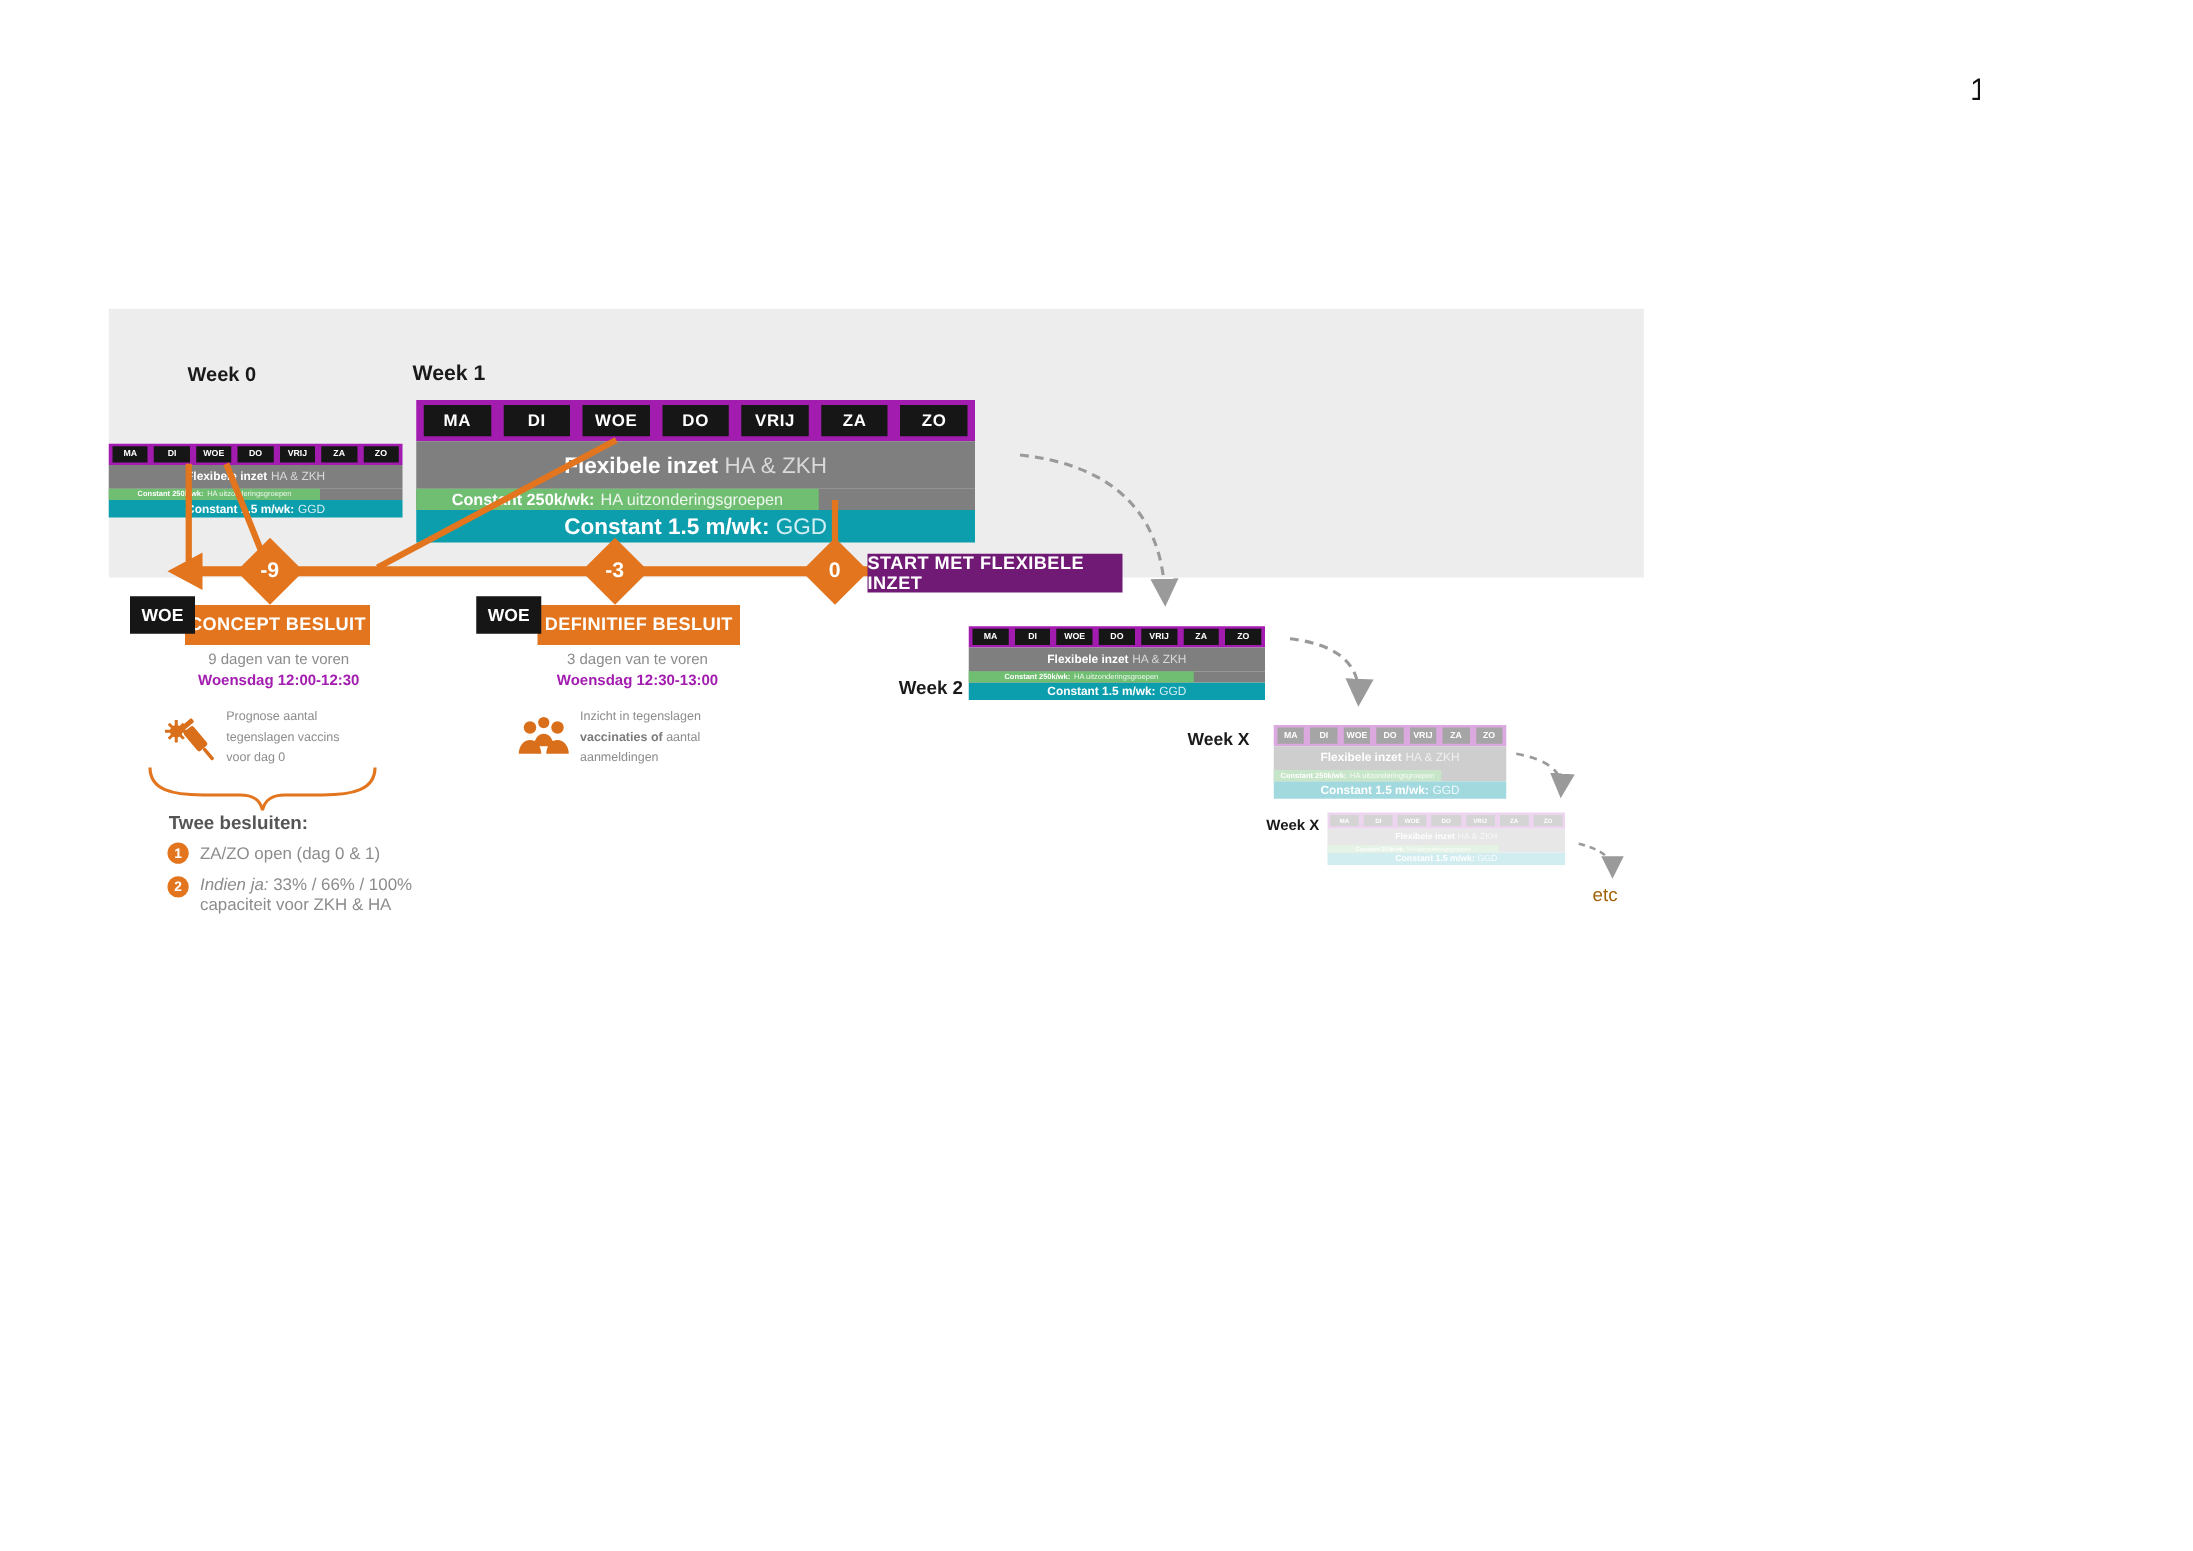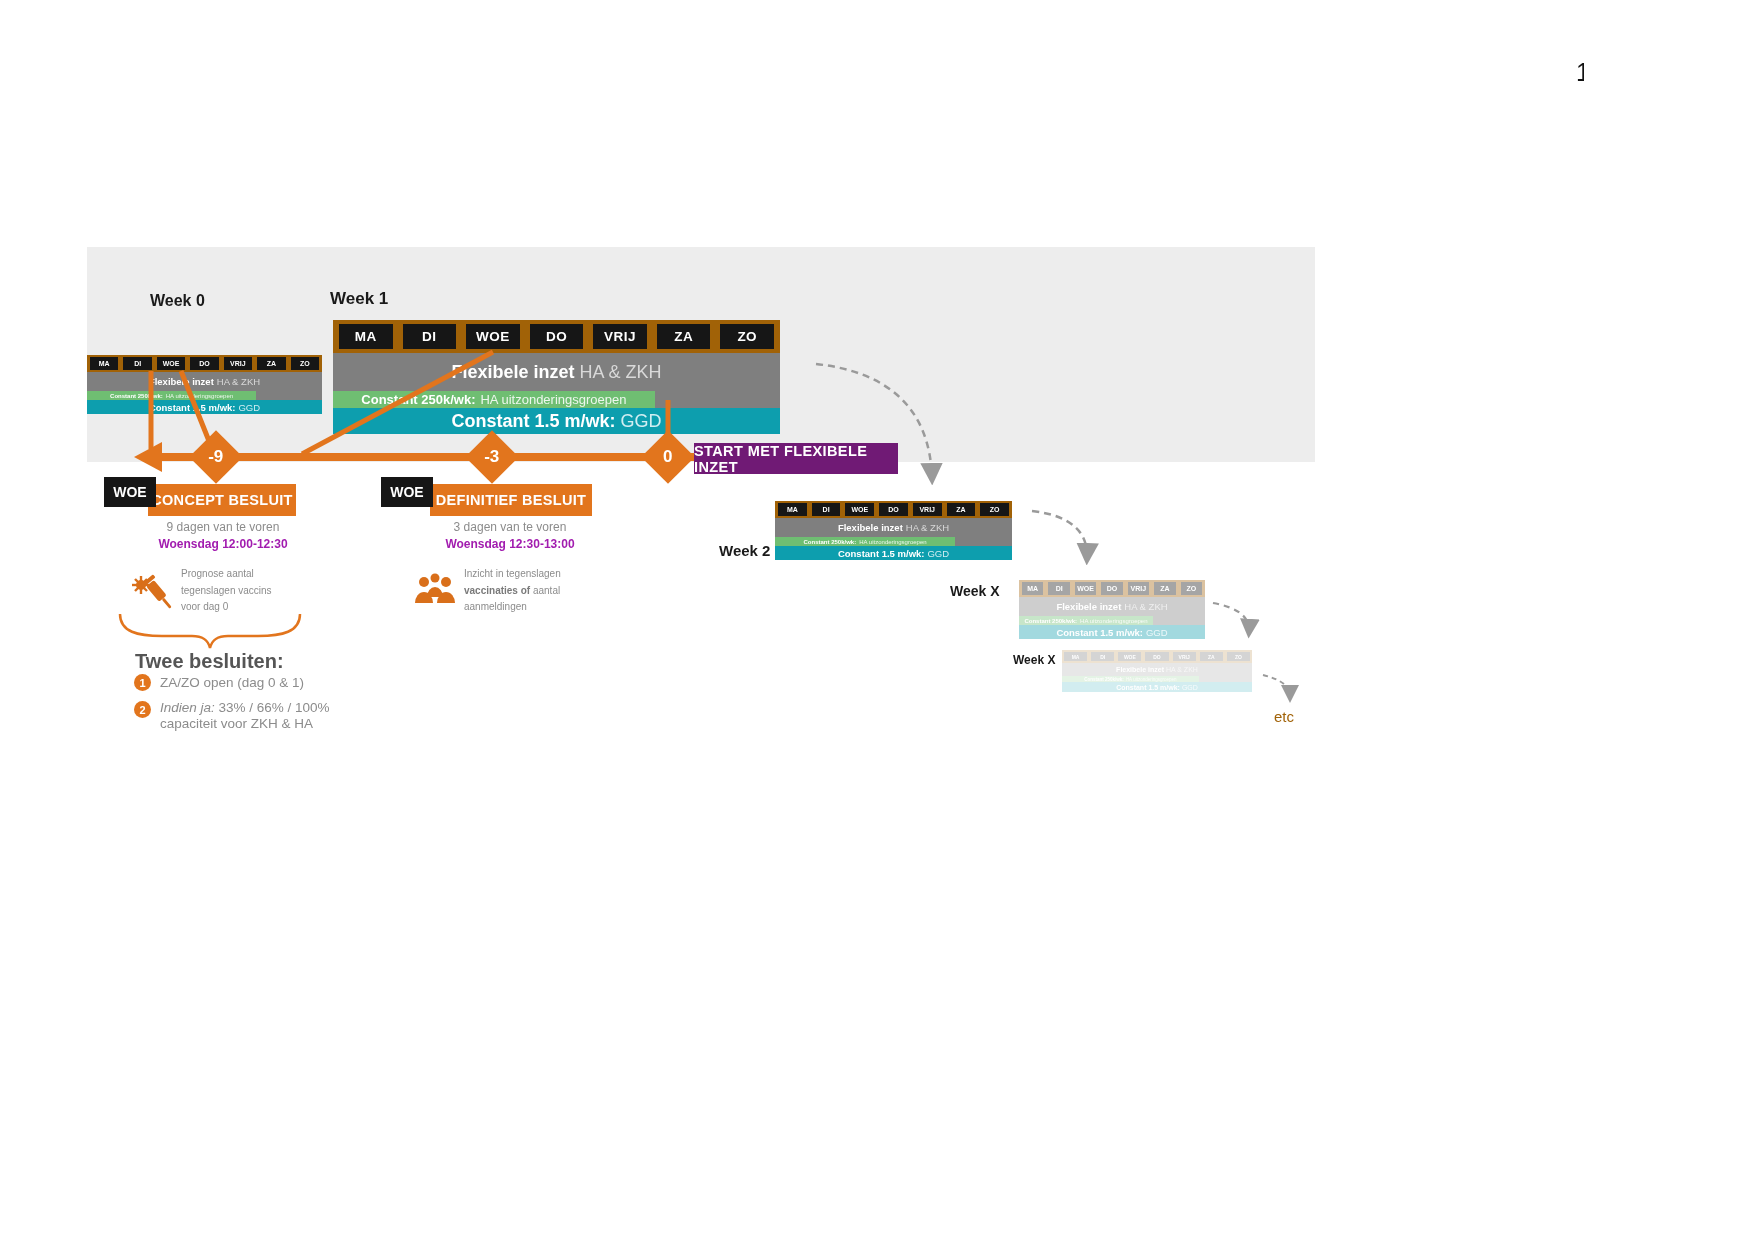--- a/index.html
+++ b/index.html
@@ -8,21 +8,21 @@
   .abs{position:absolute;}
   
   #pagenum{left:1576px;top:58px;font-size:25px;color:#111;}
   
   #title{left:165px;top:180px;width:1010px;font-size:27.5px;line-height:31px;font-weight:bold;color:#E2761A;}
   #title .ul{text-decoration:underline;text-decoration-thickness:2.5px;text-underline-offset:5px;}
   
   #band-bg{left:87px;top:247px;width:1228px;height:215px;background:#EDEDED;}
   
   .wk{position:absolute;display:flex;flex-direction:column;}
-  .chips{display:flex;background:#a16207;align-items:stretch;}
+  .chips{display:flex;background:#a21caf;align-items:stretch;}
   .chip{flex:1;background:#161616;color:#fff;display:flex;align-items:center;justify-content:center;font-weight:bold;letter-spacing:.5px;}
   .band{display:flex;align-items:center;justify-content:center;color:#fff;white-space:nowrap;}
   .gray-row{background:#7F7F7F;}
   .green-row{background:#7F7F7F;position:relative;display:block;}
   .green-in{background:#6FBE72;height:100%;width:72%;display:flex;align-items:center;justify-content:center;color:#fff;white-space:nowrap;}
   .teal-row{background:#0D9EAE;}
   .b{font-weight:bold;margin-right:5px;}
   .gray-row .r{color:#D9D9D9;}
   .green-in .r{color:#EDF7ED;}
   .teal-row .r{color:#D2EEF2;}
@@ -57,21 +57,21 @@
   .diamond span{transform:rotate(-45deg);color:#fff;font-weight:bold;font-size:17px;}
   #start-banner{left:694px;top:443px;width:204px;height:31px;background:#701a75;color:#fff;font-weight:bold;font-size:14.5px;letter-spacing:.4px;display:flex;align-items:center;justify-content:center;z-index:5;}
   
   .woe-chip{position:absolute;width:52px;height:30px;background:#161616;color:#fff;font-weight:bold;font-size:14px;display:flex;align-items:center;justify-content:center;z-index:6;}
   .besluit-box{position:absolute;height:32px;background:#E2751D;color:#fff;font-weight:bold;font-size:14.5px;display:flex;align-items:center;justify-content:center;z-index:5;letter-spacing:.3px;}
   .sub{position:absolute;text-align:center;color:#8C8C8C;font-size:12px;line-height:17px;}
   .sub .bold{font-weight:bold;color:#a21caf;text-align:center;}
   .note{position:absolute;color:#8C8C8C;font-size:10px;line-height:16.5px;}
   .note .bold{font-weight:bold;color:#7A7A7A;}
   .note .it{font-style:italic;}
-  #besluiten-h{position:absolute;left:135px;top:650px;font-weight:bold;color:#555;font-size:20px;}
+  #besluiten-h{position:absolute;left:135px;top:650px;font-weight:bold;color:#555;font-size:15px;}
   .numcirc{position:absolute;width:17px;height:17px;border-radius:50%;background:#E2751D;color:#fff;font-size:11px;font-weight:bold;display:flex;align-items:center;justify-content:center;}
   #etc{position:absolute;left:1274px;top:708px;color:#a16207;font-size:15px;}
   .icon{position:absolute;}
 </style>
 </head>
 <body>
 
 <div id="page">
 
   <div class="abs" id="pagenum">1291402</div>

